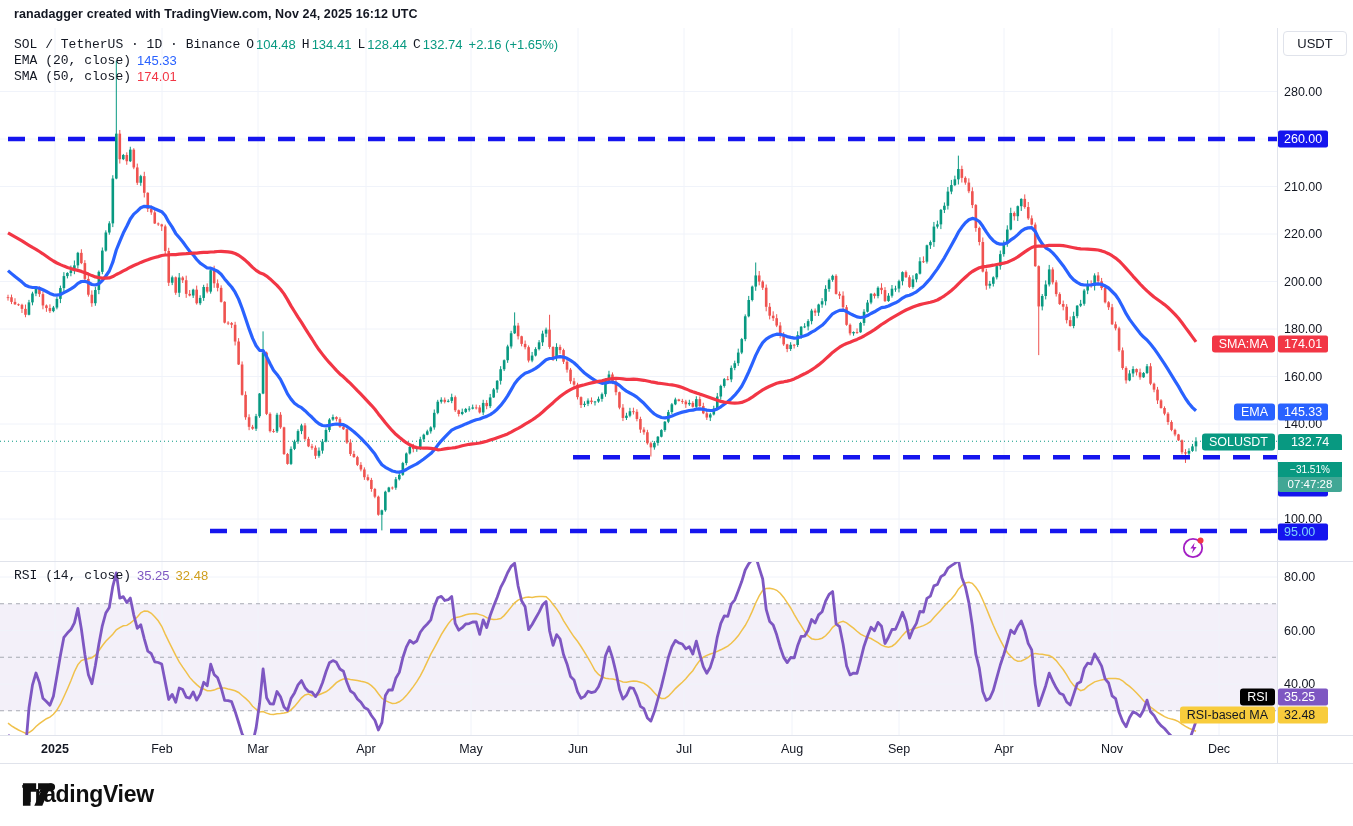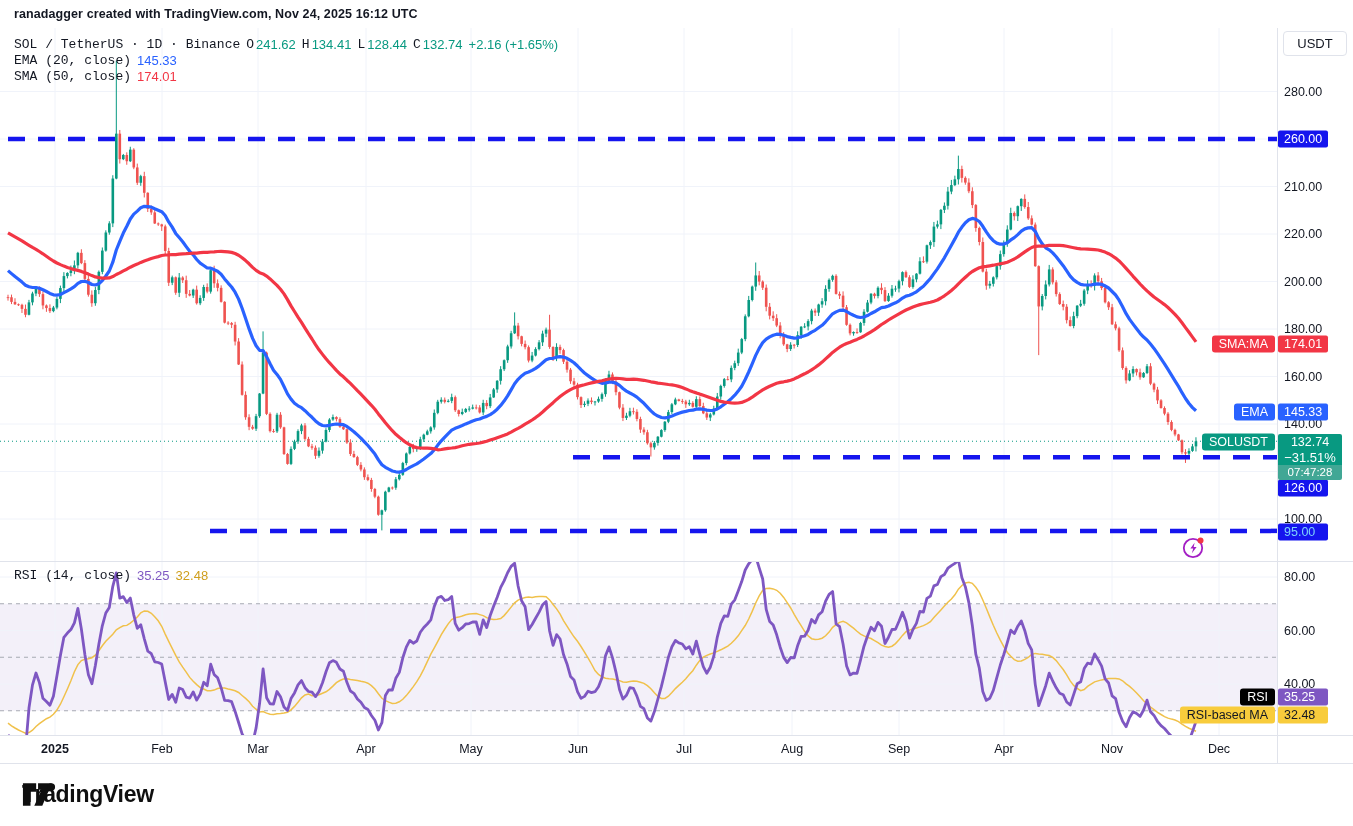--- a/index.html
+++ b/index.html
@@ -20,21 +20,21 @@
   .sep-v{position:absolute;top:28px;width:1px;height:735px;background:#e0e3eb;z-index:6;}
   .tick{position:absolute;left:1284px;transform:translateY(-50%);font-size:12.5px;color:#131722;z-index:7;}
   .badge{position:absolute;left:1278px;min-width:50px;padding:0 6px;height:17px;line-height:17px;
          text-align:left;font-size:12.5px;color:#fff;border-radius:2px;transform:translateY(-50%);
          box-sizing:border-box;z-index:8;}
   .tag{position:absolute;right:78px;height:17px;line-height:17px;padding:0 7px;font-size:12.5px;
        color:#fff;border-radius:3px;transform:translateY(-50%);white-space:nowrap;z-index:8;}
   .price-stack{position:absolute;left:1278px;top:434px;width:64px;border-radius:2px;overflow:hidden;
                text-align:center;color:#fff;z-index:9;}
   .ps-price{background:#089981;font-size:12.5px;height:16px;line-height:16px;}
-  .ps-change{background:#089981;font-size:13px;height:15px;line-height:15px;}
+  .ps-change{background:#089981;font-size:10px;height:15px;line-height:15px;margin-top:12px;}
   .ps-countdown{background:#41a795;font-size:11.5px;height:15px;line-height:15px;}
   .currency-btn{position:absolute;left:1283px;top:31px;width:62px;height:23px;line-height:23px;
                 text-align:center;font-size:13px;border:1px solid #e0e3eb;border-radius:4px;
                 background:#fff;color:#131722;z-index:7;cursor:pointer;}
   .month{position:absolute;top:742px;transform:translateX(-50%);font-size:12.5px;color:#131722;z-index:7;}
   .month.bold{font-weight:700;}
   .logo{position:absolute;left:22px;top:781px;display:flex;align-items:center;gap:10px;z-index:7;}
   .logo-text{font-size:23px;font-weight:700;letter-spacing:-.3px;color:#0f0f0f;}
   .flash-icon{position:absolute;left:1181px;top:534px;width:26px;height:26px;z-index:9;cursor:pointer;}
 </style>
@@ -782,21 +782,21 @@
         <line x1="0" y1="603.75" x2="1277" y2="603.75" stroke="#a7aab3" stroke-width="1" stroke-dasharray="4,4"></line>
         <line x1="0" y1="657.25" x2="1277" y2="657.25" stroke="#a7aab3" stroke-width="1" stroke-dasharray="4,4"></line>
         <line x1="0" y1="710.75" x2="1277" y2="710.75" stroke="#a7aab3" stroke-width="1" stroke-dasharray="4,4"></line>
       </g>
       <polyline points="8.0,723.2 11.5,725.8 15.0,728.0 18.5,730.0 22.0,731.6 25.5,733.2 29.0,732.6 32.5,730.2 36.0,726.5 39.4,723.7 42.9,721.2 46.4,718.7 49.9,717.1 53.4,714.3 56.9,710.1 60.4,704.2 63.9,696.8 67.4,689.0 70.9,680.8 74.4,671.7 77.9,664.6 81.4,660.6 84.9,659.3 88.4,658.8 91.9,657.7 95.4,655.1 98.8,650.8 102.3,645.8 105.8,641.3 109.3,637.8 112.8,634.2 116.3,629.9 119.8,627.6 123.3,625.8 126.8,625.4 130.3,623.1 133.8,620.3 137.3,617.0 140.8,612.8 144.3,610.9 147.8,611.3 151.3,613.3 154.7,616.8 158.2,620.8 161.7,626.3 165.2,634.1 168.7,641.3 172.2,648.3 175.7,655.4 179.2,661.9 182.7,667.2 186.2,672.1 189.7,677.4 193.2,681.2 196.7,684.6 200.2,687.5 203.7,689.0 207.2,690.7 210.7,690.7 214.1,690.1 217.6,688.6 221.1,688.1 224.6,688.0 228.1,688.9 231.6,689.7 235.1,690.8 238.6,692.5 242.1,695.5 245.6,698.4 249.1,701.8 252.6,706.2 256.1,709.2 259.6,712.0 263.1,711.6 266.6,713.1 270.1,714.2 273.5,714.5 277.0,713.8 280.5,713.5 284.0,713.1 287.5,712.3 291.0,709.8 294.5,706.4 298.0,702.2 301.5,697.8 305.0,694.9 308.5,694.0 312.0,695.7 315.5,695.6 319.0,694.7 322.5,693.2 326.0,691.8 329.4,689.4 332.9,686.1 336.4,682.6 339.9,680.5 343.4,679.0 346.9,678.8 350.4,679.5 353.9,679.9 357.4,680.4 360.9,681.2 364.4,681.9 367.9,683.2 371.4,685.6 374.9,689.0 378.4,693.8 381.9,698.3 385.4,700.6 388.8,702.1 392.3,703.4 395.8,703.2 399.3,701.8 402.8,699.3 406.3,695.6 409.8,691.2 413.3,686.6 416.8,681.7 420.3,675.8 423.8,669.1 427.3,661.6 430.8,654.2 434.3,647.9 437.8,641.3 441.3,634.6 444.8,629.0 448.2,623.9 451.7,619.5 455.2,617.8 458.7,617.1 462.2,616.0 465.7,614.7 469.2,614.1 472.7,613.7 476.2,613.6 479.7,614.6 483.2,615.6 486.7,617.7 490.2,619.1 493.7,619.5 497.2,619.3 500.7,618.6 504.1,615.6 507.6,611.5 511.1,607.1 514.6,602.8 518.1,600.1 521.6,598.6 525.1,597.5 528.6,597.1 532.1,597.5 535.6,596.8 539.1,596.6 542.6,596.5 546.1,596.8 549.6,599.9 553.1,604.5 556.6,608.9 560.1,614.1 563.5,620.6 567.0,626.2 570.5,631.6 574.0,636.8 577.5,641.3 581.0,646.5 584.5,652.1 588.0,657.8 591.5,664.0 595.0,670.5 598.5,674.5 602.0,676.8 605.5,678.3 609.0,678.8 612.5,679.1 616.0,679.7 619.5,680.6 622.9,682.0 626.4,682.2 629.9,681.5 633.4,680.9 636.9,681.3 640.4,682.2 643.9,683.4 647.4,685.7 650.9,688.8 654.4,692.8 657.9,696.5 661.4,698.5 664.9,698.5 668.4,696.2 671.9,692.5 675.4,688.6 678.8,685.4 682.3,682.2 685.8,678.8 689.3,674.6 692.8,670.7 696.3,665.2 699.8,660.4 703.3,657.2 706.8,655.4 710.3,654.0 713.8,652.9 717.3,651.4 720.8,649.8 724.3,648.0 727.8,646.1 731.3,643.3 734.8,639.8 738.2,635.8 741.7,630.6 745.2,625.5 748.7,619.0 752.2,611.4 755.7,603.0 759.2,595.9 762.7,590.4 766.2,588.4 769.7,588.3 773.2,588.9 776.7,590.3 780.2,593.3 783.7,597.4 787.2,602.6 790.7,608.0 794.2,614.3 797.6,620.1 801.1,625.6 804.6,631.3 808.1,635.8 811.6,638.7 815.1,639.6 818.6,639.2 822.1,638.2 825.6,635.8 829.1,632.1 832.6,627.3 836.1,624.6 839.6,622.4 843.1,621.4 846.6,622.9 850.1,625.6 853.5,628.2 857.0,631.3 860.5,634.2 864.0,635.9 867.5,637.4 871.0,638.5 874.5,640.6 878.0,642.6 881.5,645.1 885.0,646.5 888.5,647.2 892.0,646.2 895.5,643.6 899.0,639.7 902.5,635.4 906.0,631.7 909.5,630.1 912.9,628.9 916.4,628.0 919.9,626.9 923.4,625.6 926.9,623.9 930.4,621.7 933.9,617.6 937.4,613.8 940.9,610.0 944.4,606.1 947.9,602.3 951.4,599.0 954.9,594.8 958.4,589.2 961.9,585.5 965.4,582.9 968.9,582.3 972.3,583.3 975.8,587.3 979.3,592.4 982.8,600.0 986.3,608.2 989.8,616.9 993.3,625.2 996.8,633.0 1000.3,640.1 1003.8,646.6 1007.3,652.5 1010.8,656.3 1014.3,659.6 1017.8,661.3 1021.3,661.0 1024.8,659.3 1028.2,657.5 1031.7,654.5 1035.2,653.4 1038.7,653.9 1042.2,654.3 1045.7,654.9 1049.2,655.5 1052.7,657.4 1056.2,660.6 1059.7,665.1 1063.2,669.5 1066.7,674.9 1070.2,680.9 1073.7,685.4 1077.2,688.3 1080.7,690.6 1084.2,689.5 1087.6,686.4 1091.1,684.2 1094.6,681.9 1098.1,680.9 1101.6,679.9 1105.1,679.2 1108.6,678.5 1112.1,678.6 1115.6,678.4 1119.1,678.9 1122.6,680.8 1126.1,683.9 1129.6,686.4 1133.1,689.5 1136.6,693.1 1140.1,696.8 1143.6,700.8 1147.0,703.7 1150.5,707.0 1154.0,709.6 1157.5,712.4 1161.0,714.5 1164.5,716.6 1168.0,718.1 1171.5,719.1 1175.0,720.0 1178.5,721.6 1182.0,724.1 1185.5,726.4 1189.0,728.2 1192.5,729.7 1196.0,731.2" fill="none" stroke="#f0c14b" stroke-width="1.5"></polyline>
       <polyline points="8.0,734.9 11.5,739.0 15.0,741.0 18.5,741.5 22.0,745.0 25.5,749.6 29.0,707.8 32.5,684.9 36.0,673.0 39.4,682.6 42.9,698.3 46.4,701.5 49.9,705.3 53.4,696.2 56.9,676.1 60.4,655.6 63.9,637.3 67.4,633.1 70.9,629.6 74.4,622.9 77.9,608.4 81.4,629.2 84.9,654.8 88.4,674.7 91.9,683.7 95.4,665.2 98.8,644.6 102.3,625.8 105.8,613.0 109.3,607.4 112.8,586.3 116.3,572.9 119.8,598.1 123.3,596.6 126.8,602.6 130.3,598.0 133.8,615.1 137.3,628.3 140.8,624.8 144.3,638.8 147.8,651.1 151.3,653.7 154.7,661.8 158.2,662.5 161.7,664.1 165.2,681.8 168.7,699.5 172.2,694.4 175.7,702.3 179.2,688.0 182.7,689.6 186.2,697.2 189.7,698.1 193.2,691.9 196.7,700.1 200.2,694.1 203.7,682.3 207.2,685.7 210.7,664.2 214.1,674.4 217.6,677.8 221.1,687.7 224.6,700.4 228.1,700.7 231.6,701.7 235.1,711.4 238.6,722.5 242.1,733.8 245.6,740.4 249.1,742.9 252.6,743.4 256.1,727.9 259.6,703.3 263.1,669.0 266.6,697.7 270.1,703.9 273.5,704.0 277.0,691.5 280.5,696.8 284.0,707.0 287.5,710.5 291.0,698.6 294.5,692.9 298.0,684.9 301.5,680.6 305.0,687.7 308.5,691.5 312.0,692.2 315.5,696.6 319.0,691.5 322.5,682.7 326.0,671.8 329.4,662.7 332.9,660.6 336.4,662.3 339.9,669.0 343.4,671.2 346.9,682.3 350.4,691.0 353.9,693.3 357.4,698.9 360.9,702.2 364.4,707.5 367.9,709.4 371.4,715.5 374.9,720.3 378.4,730.0 381.9,722.7 385.4,695.4 388.8,689.8 392.3,690.0 395.8,678.3 399.3,672.4 402.8,657.8 406.3,647.1 409.8,640.4 413.3,643.2 416.8,641.0 420.3,632.3 423.8,627.5 427.3,624.0 430.8,619.9 434.3,606.4 437.8,597.8 441.3,596.4 444.8,600.5 448.2,599.7 451.7,596.5 455.2,623.4 458.7,630.2 462.2,627.7 465.7,624.0 469.2,623.6 472.7,622.0 476.2,622.0 479.7,634.3 483.2,619.9 486.7,627.6 490.2,615.5 493.7,606.1 497.2,597.2 500.7,587.4 504.1,580.9 507.6,572.7 511.1,566.4 514.6,563.2 518.1,586.0 521.6,600.7 525.1,606.8 528.6,629.6 532.1,624.5 535.6,618.3 539.1,612.1 542.6,604.8 546.1,601.6 549.6,631.0 553.1,645.4 556.6,634.6 560.1,639.0 563.5,654.5 567.0,663.9 570.5,676.4 574.0,679.9 577.5,691.7 581.0,698.4 584.5,696.4 588.0,691.2 591.5,692.6 595.0,691.7 598.5,686.7 602.0,677.8 605.5,655.7 609.0,646.9 612.5,657.9 616.0,672.3 619.5,689.5 622.9,699.1 626.4,695.3 629.9,687.7 633.4,688.3 636.9,696.1 640.4,706.3 643.9,708.7 647.4,718.0 650.9,721.1 654.4,711.6 657.9,699.0 661.4,686.4 664.9,672.0 668.4,657.3 671.9,646.7 675.4,640.5 678.8,642.9 682.3,644.0 685.8,648.9 689.3,646.7 692.8,654.1 696.3,641.2 699.8,654.4 703.3,666.7 706.8,673.3 710.3,667.2 713.8,656.2 717.3,637.1 720.8,623.4 724.3,615.8 727.8,616.3 731.3,604.2 734.8,599.8 738.2,590.9 741.7,581.6 745.2,570.0 748.7,563.8 752.2,559.5 755.7,556.4 759.2,567.8 762.7,579.0 766.2,609.4 769.7,621.6 773.2,625.0 776.7,634.8 780.2,647.2 783.7,657.4 787.2,662.6 790.7,657.5 794.2,657.8 797.6,645.8 801.1,636.5 804.6,636.2 808.1,630.3 811.6,619.5 815.1,623.0 818.6,614.9 822.1,611.8 825.6,601.1 829.1,594.3 832.6,591.5 836.1,624.0 839.6,626.7 843.1,644.2 846.6,666.0 850.1,674.9 853.5,673.1 857.0,673.4 860.5,660.2 864.0,646.2 867.5,636.0 871.0,627.2 874.5,630.8 878.0,622.4 881.5,626.3 885.0,643.5 888.5,637.2 892.0,629.5 895.5,629.3 899.0,621.2 902.5,612.2 906.0,621.7 909.5,638.2 912.9,629.5 916.4,623.4 919.9,611.4 923.4,612.1 926.9,598.4 930.4,596.1 933.9,585.9 937.4,584.5 940.9,576.6 944.4,574.5 947.9,568.2 951.4,565.6 954.9,563.4 958.4,559.8 961.9,577.8 965.4,586.9 968.9,602.9 972.3,625.2 975.8,654.2 979.3,668.2 982.8,691.6 986.3,700.4 989.8,698.2 993.3,690.4 996.8,677.6 1000.3,665.0 1003.8,654.5 1007.3,642.7 1010.8,630.2 1014.3,633.6 1017.8,626.2 1021.3,621.0 1024.8,630.7 1028.2,643.3 1031.7,649.9 1035.2,684.1 1038.7,705.7 1042.2,696.0 1045.7,685.7 1049.2,673.1 1052.7,681.0 1056.2,687.8 1059.7,693.2 1063.2,694.7 1066.7,702.0 1070.2,705.0 1073.7,694.4 1077.2,683.7 1080.7,681.8 1084.2,668.6 1087.6,663.2 1091.1,664.0 1094.6,653.9 1098.1,659.7 1101.6,666.2 1105.1,678.9 1108.6,683.0 1112.1,695.9 1115.6,698.7 1119.1,712.3 1122.6,721.3 1126.1,726.7 1129.6,717.5 1133.1,711.7 1136.6,713.5 1140.1,716.4 1143.6,710.0 1147.0,700.1 1150.5,711.8 1154.0,715.4 1157.5,721.5 1161.0,725.6 1164.5,728.5 1168.0,732.6 1171.5,736.3 1175.0,738.4 1178.5,741.0 1182.0,745.9 1185.5,746.4 1189.0,741.0 1192.5,731.6 1196.0,721.2" fill="none" stroke="#7e57c2" stroke-width="2.8" stroke-linejoin="round"></polyline>
     </svg>
 
   <div class="legend-row" style="top:37px;">
     <span class="lg-dark">SOL / TetherUS · 1D · Binance</span>
-    <span class="ohlc"><span class="lg-dark">O</span><span class="lg-teal">241.62</span></span>
+    <span class="ohlc"><span class="lg-dark">O</span><span class="lg-teal">104.48</span></span>
     <span class="ohlc"><span class="lg-dark">H</span><span class="lg-teal">134.41</span></span>
     <span class="ohlc"><span class="lg-dark">L</span><span class="lg-teal">128.44</span></span>
     <span class="ohlc"><span class="lg-dark">C</span><span class="lg-teal">132.74</span></span>
     <span class="lg-teal">+2.16 (+1.65%)</span>
   </div>
   <div class="legend-row" style="top:53px;">
     <span class="lg-dark">EMA (20, close)</span>
     <span class="lg-blue">145.33</span>
   </div>
   <div class="legend-row" style="top:69px;">

